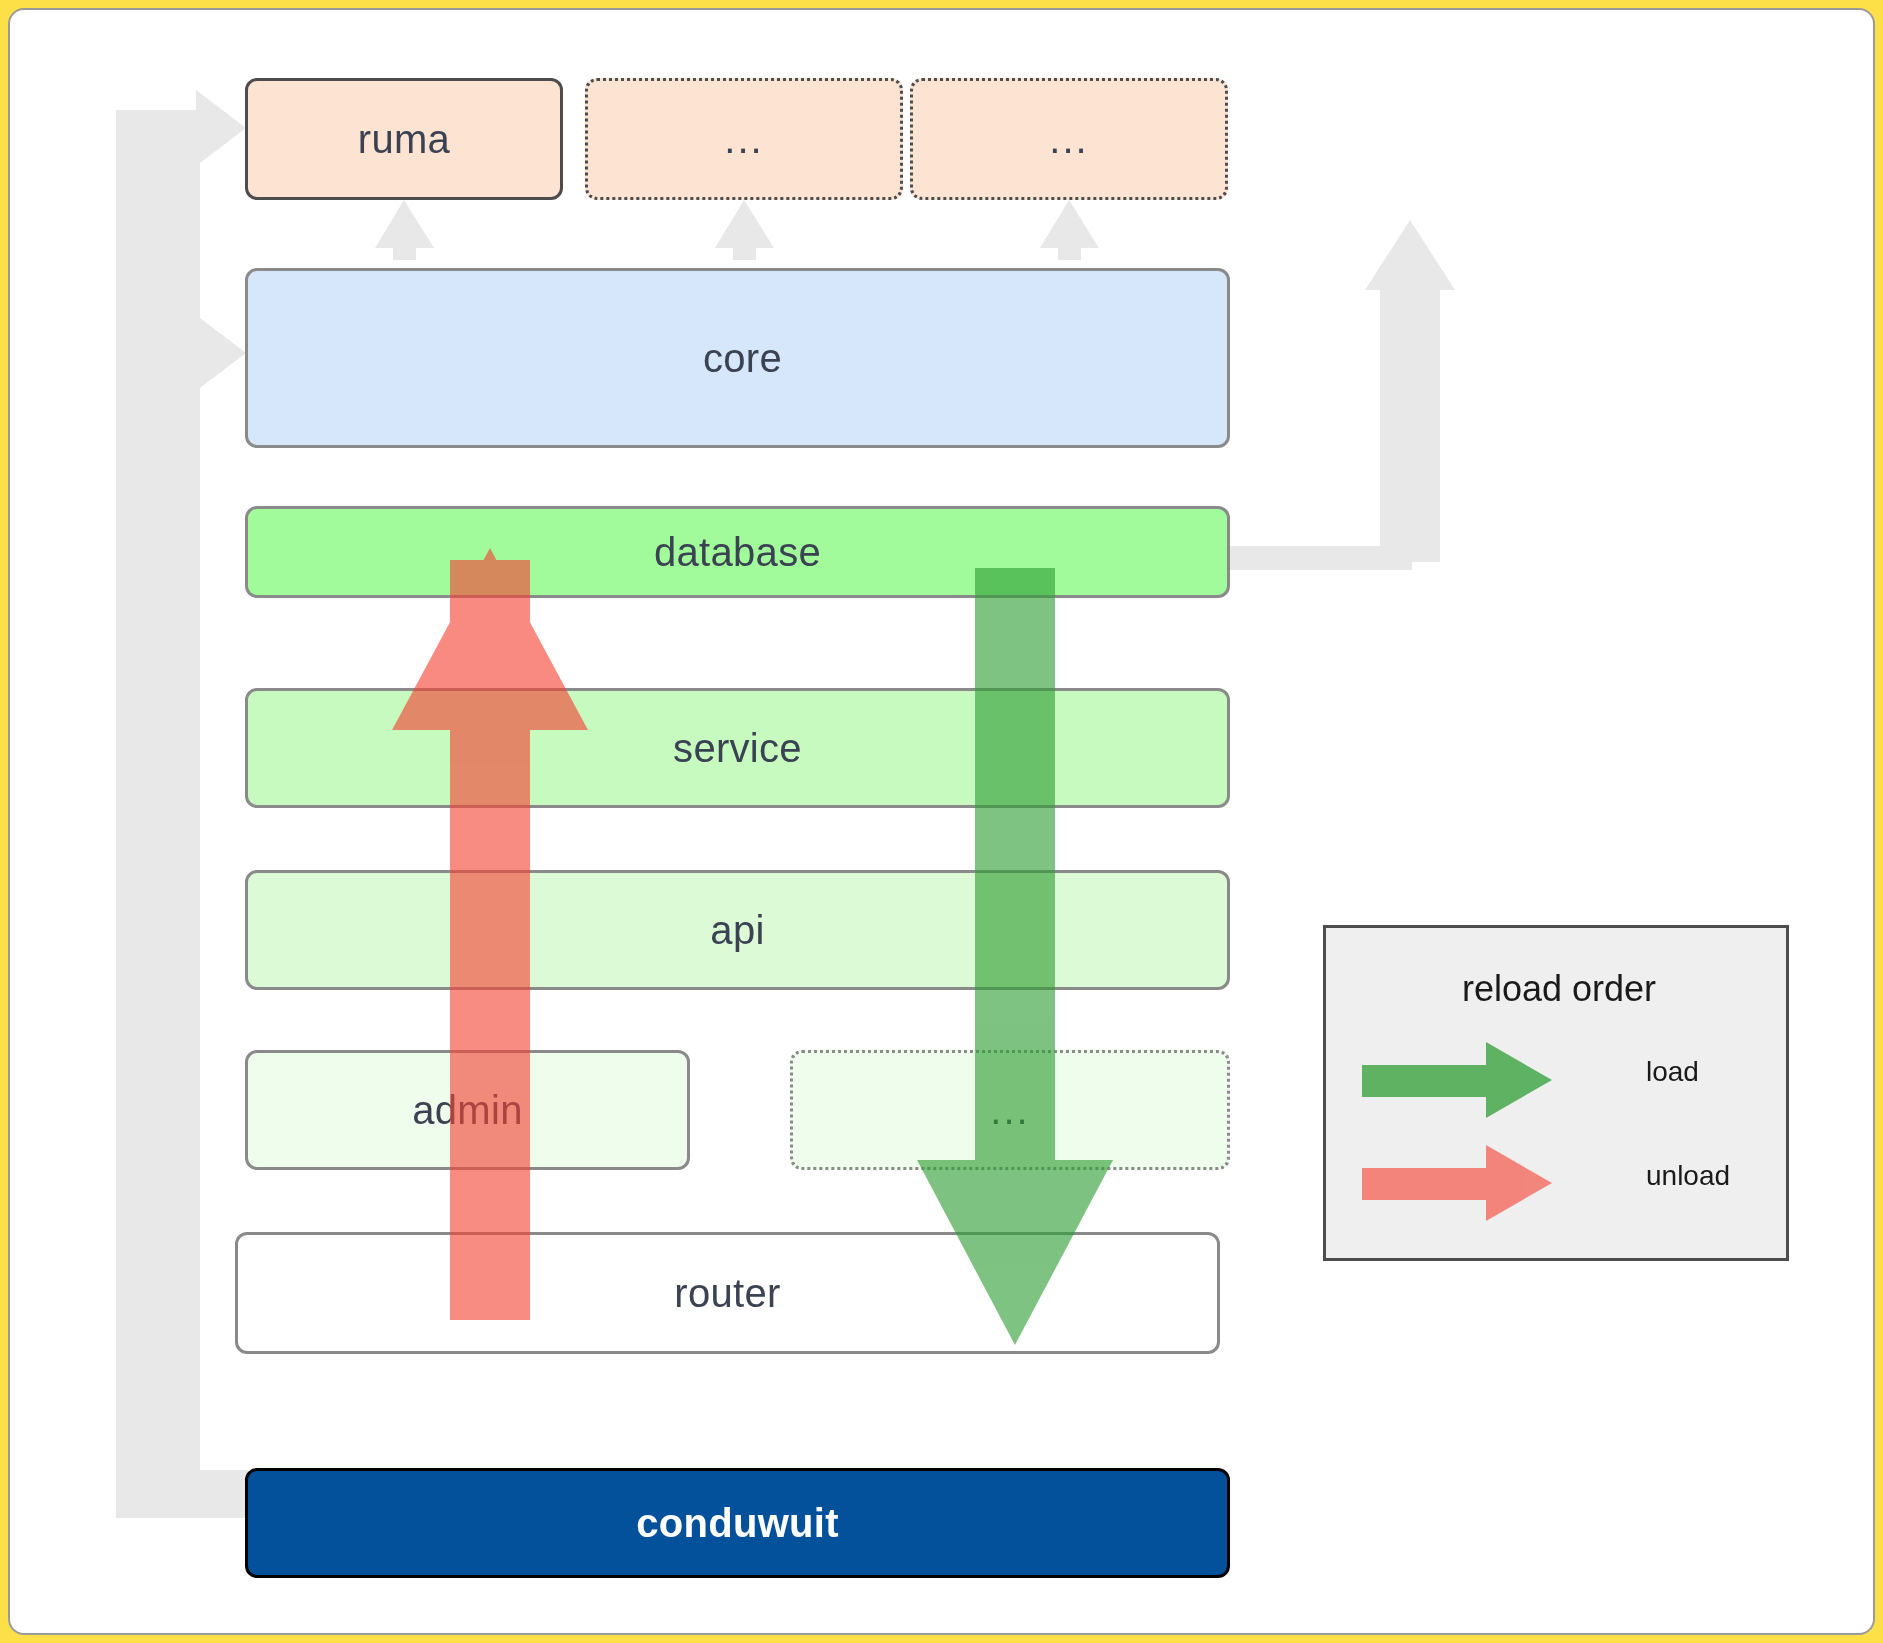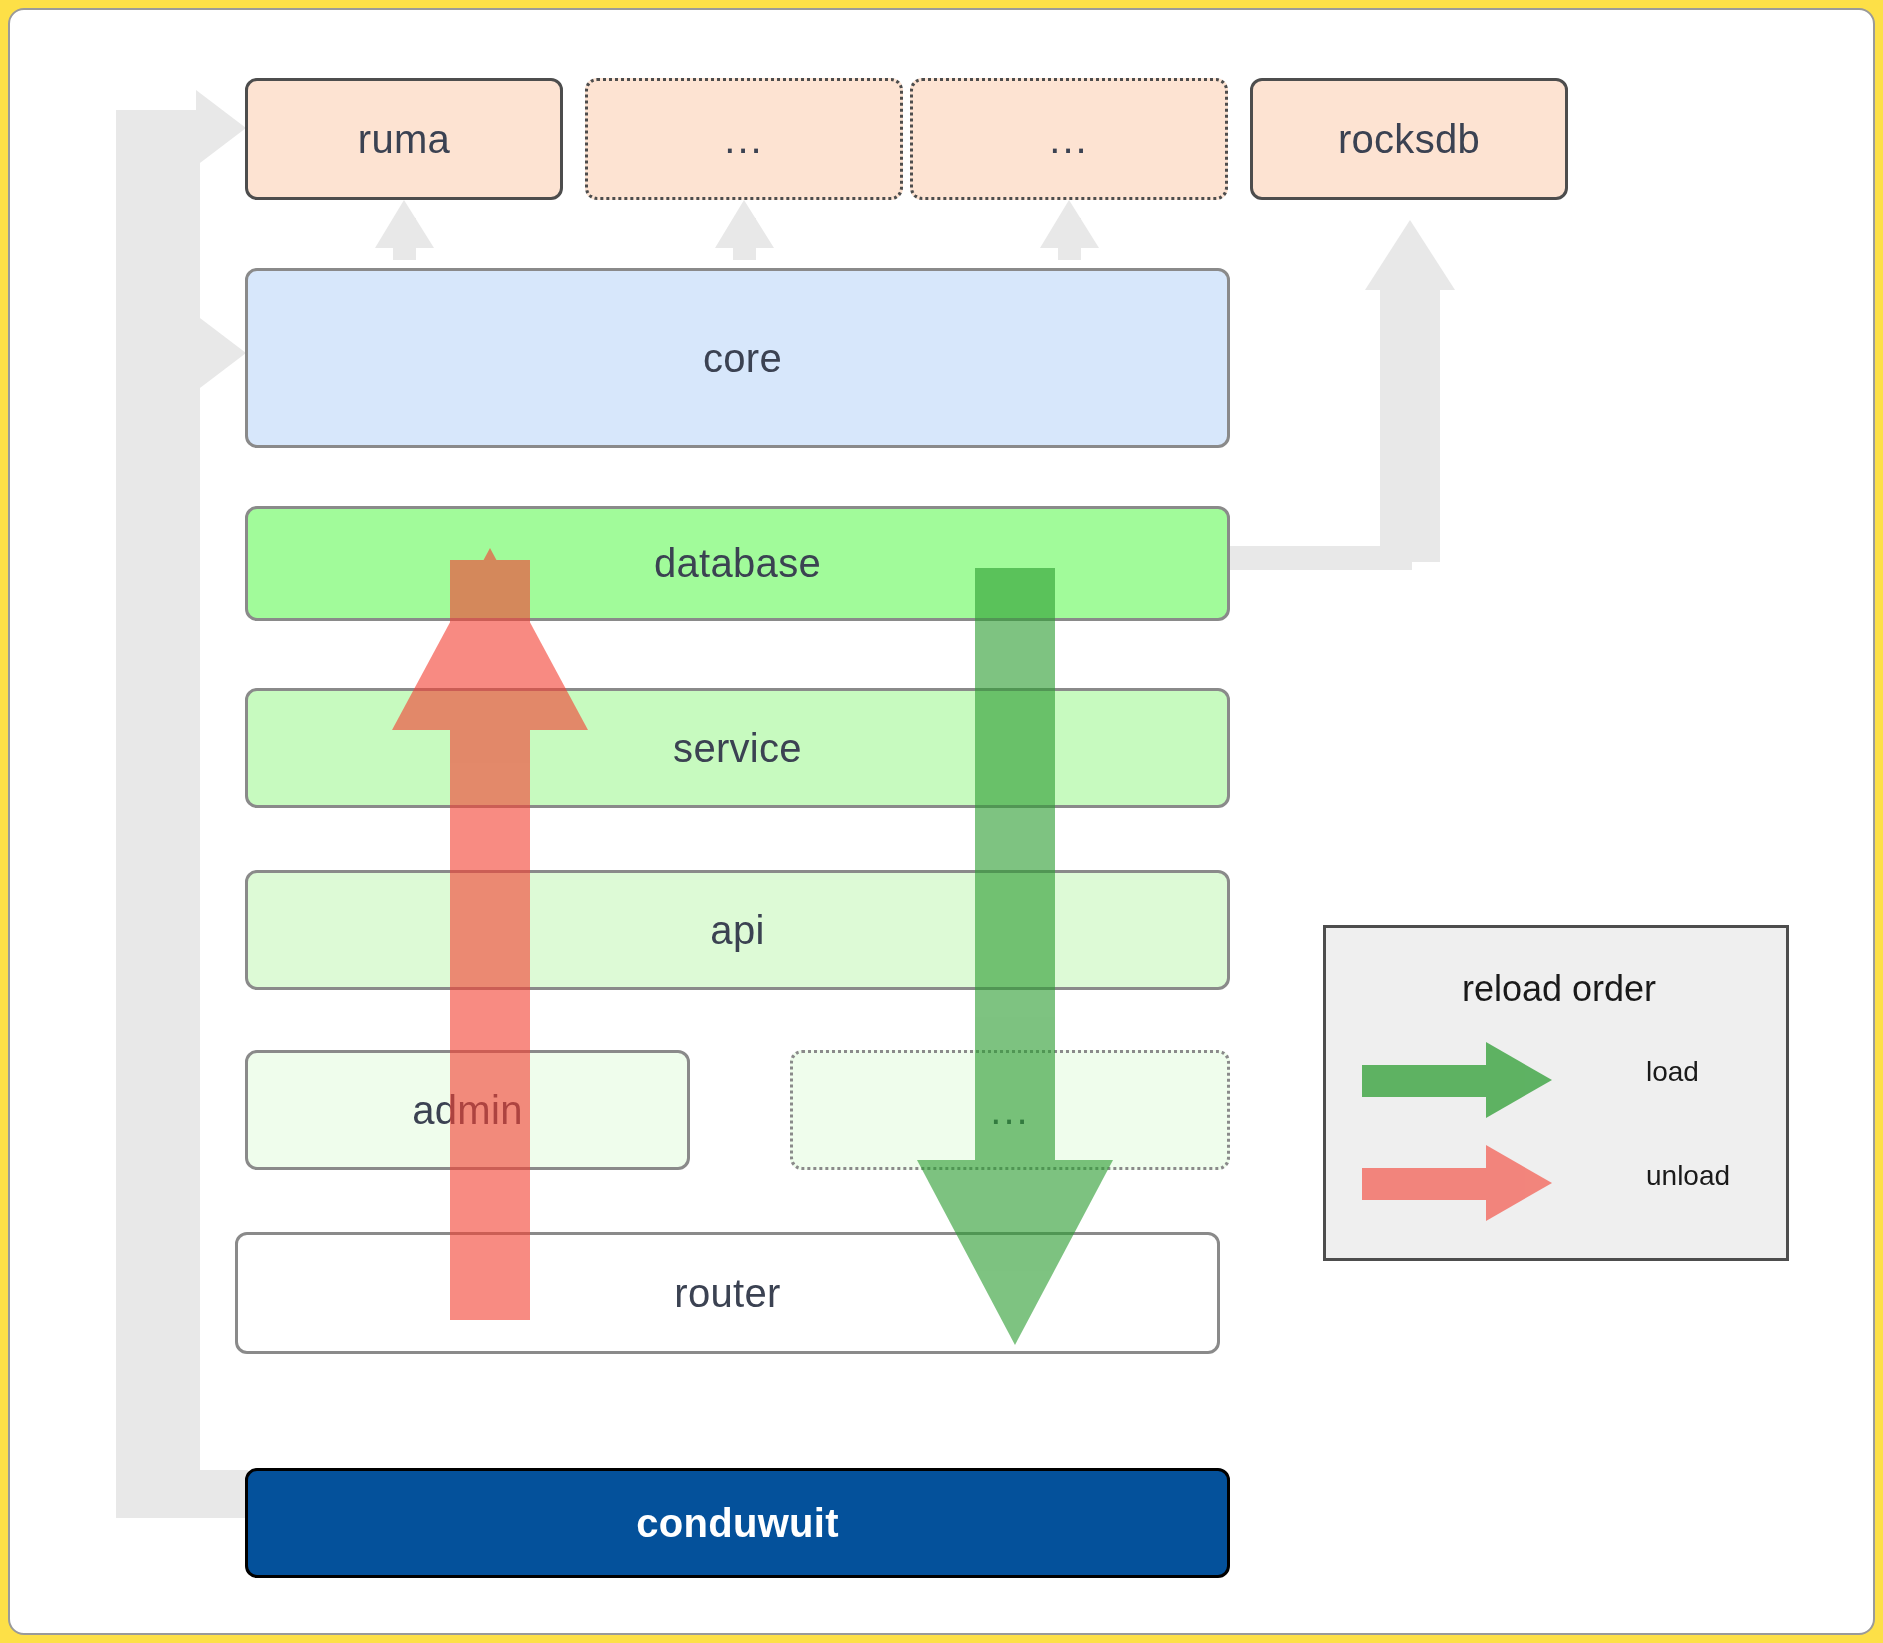--- a/index.html
+++ b/index.html
@@ -145,29 +145,26 @@
   </div>
 
   <div class="node dep-dotted" style="left:585px; top:78px; width:318px; height:122px;">
     <span class="ellipsis-dots">...</span>
   </div>
 
   <div class="node dep-dotted" style="left:910px; top:78px; width:318px; height:122px;">
     <span class="ellipsis-dots">...</span>
   </div>
 
-  <div class="node dep" style="left:1250px; top:78px; width:318px; height:122px;">
-    <span>rocksdb</span>
-  </div>
 
   <div class="node core" style="left:245px; top:268px; width:985px; height:180px;padding-left:10px;">
     <span>core</span>
   </div>
 
-  <div class="node layer" style="left:245px; top:506px; width:985px; height:115px; background:#a1fb9a;">
+  <div class="node layer" style="left:245px; top:506px; width:985px; height:92px; background:#a1fb9a;">
     <span>database</span>
   </div>
 
   <div class="node layer" style="left:245px; top:688px; width:985px; height:120px; background:#c7fabf;">
     <span>service</span>
   </div>
 
   <div class="node layer" style="left:245px; top:870px; width:985px; height:120px; background:#ddfad6;">
     <span>api</span>
   </div>

